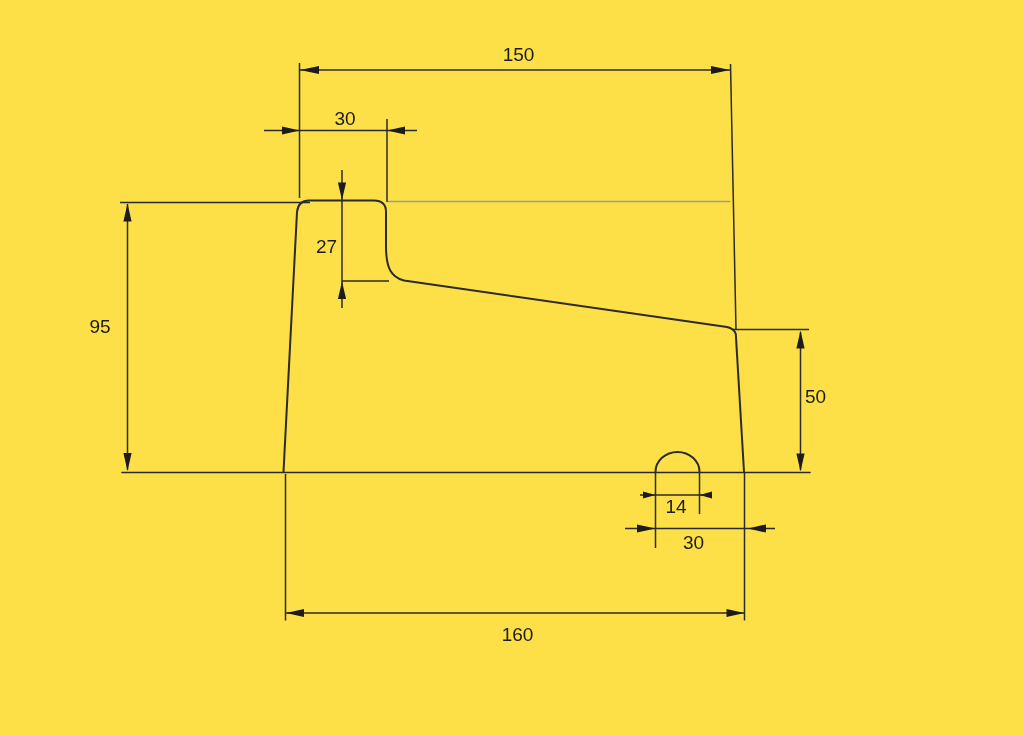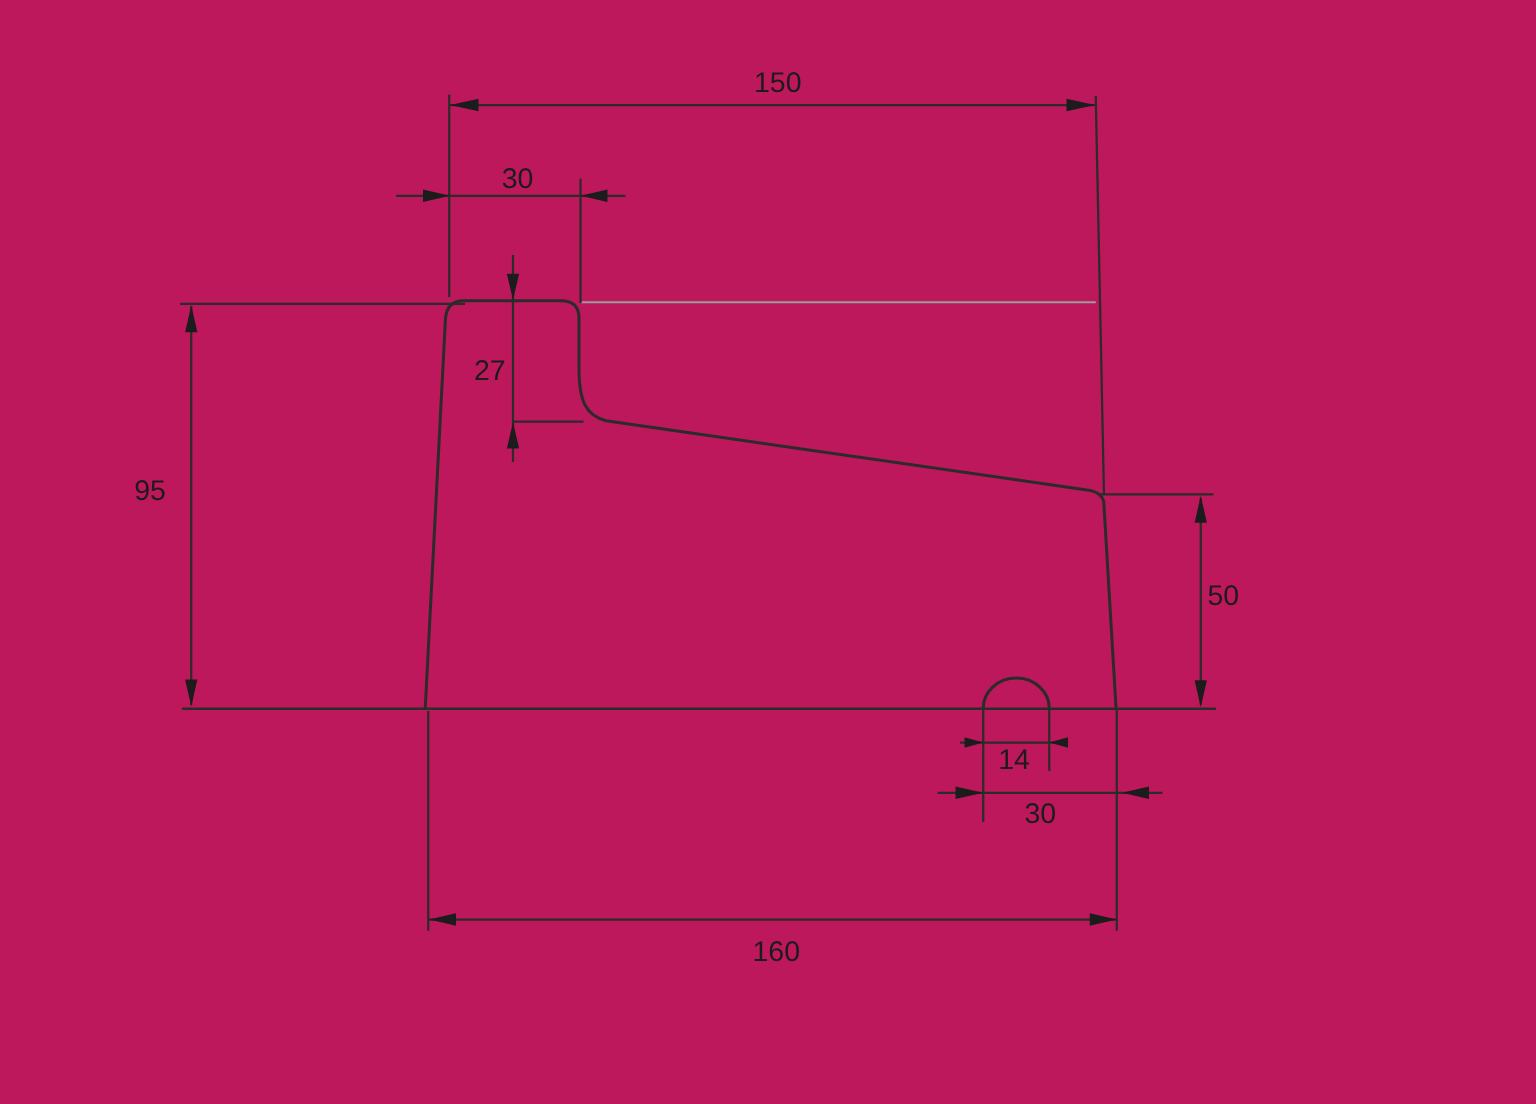--- a/index.html
+++ b/index.html
@@ -1,16 +1,16 @@
 <!DOCTYPE html>
 <html><head>
 <meta charset="utf-8">
 <style>
   html,body{margin:0;padding:0;background:#ffffff;}
-  .wrap{width:1024px;height:736px;position:relative;background:#be185d;overflow:hidden;}
+  .wrap{width:1024px;height:736px;position:relative;background:#fde047;overflow:hidden;}
   text{font-family:"Liberation Sans",sans-serif;fill:#1c1c1c;}
 </style>
 </head>
 <body>
 <div class="wrap">
 <svg width="1024" height="736" viewBox="0 0 1024 736" xmlns="http://www.w3.org/2000/svg">
   <g fill="none" stroke="#2b2b2b" stroke-width="2" stroke-linecap="round" stroke-linejoin="round">
 
     <path d="M 283.5 472 L 297 212 Q 298.2 200.5 309 200.5 L 374 200.5 Q 386 200.5 386 212 L 386 246 C 386 268 391 277 404 280.5 L 727 327 Q 734 328.5 735.8 334 L 744 471.5"></path>
 

